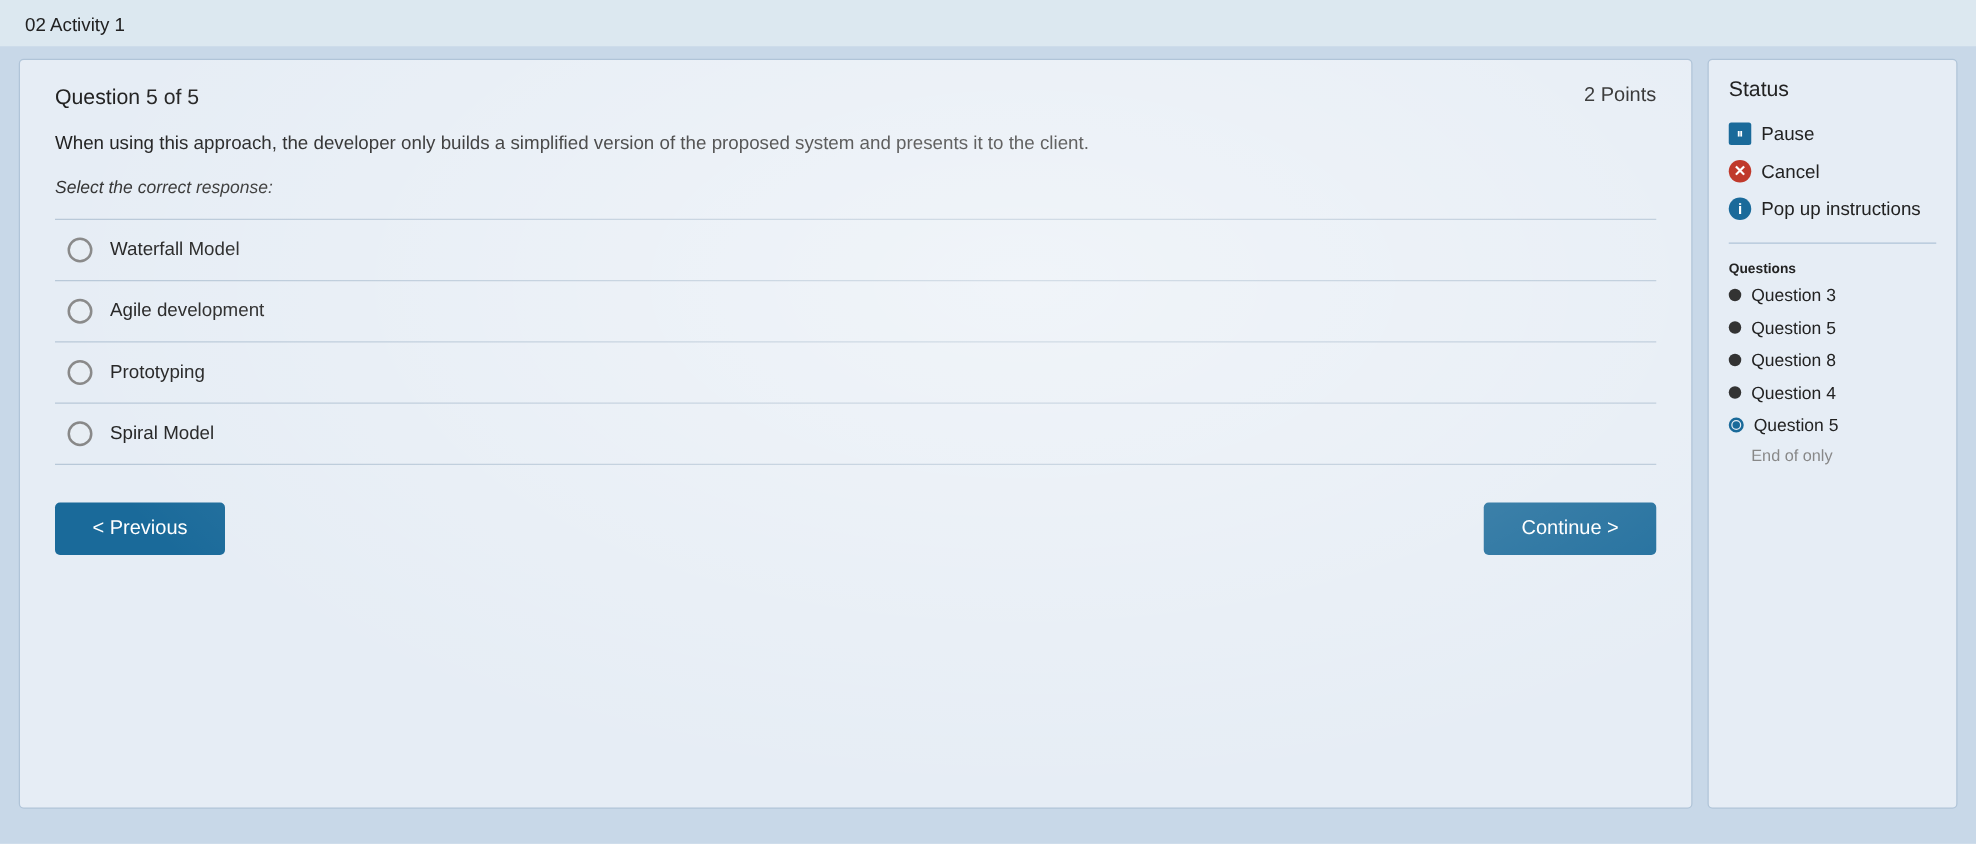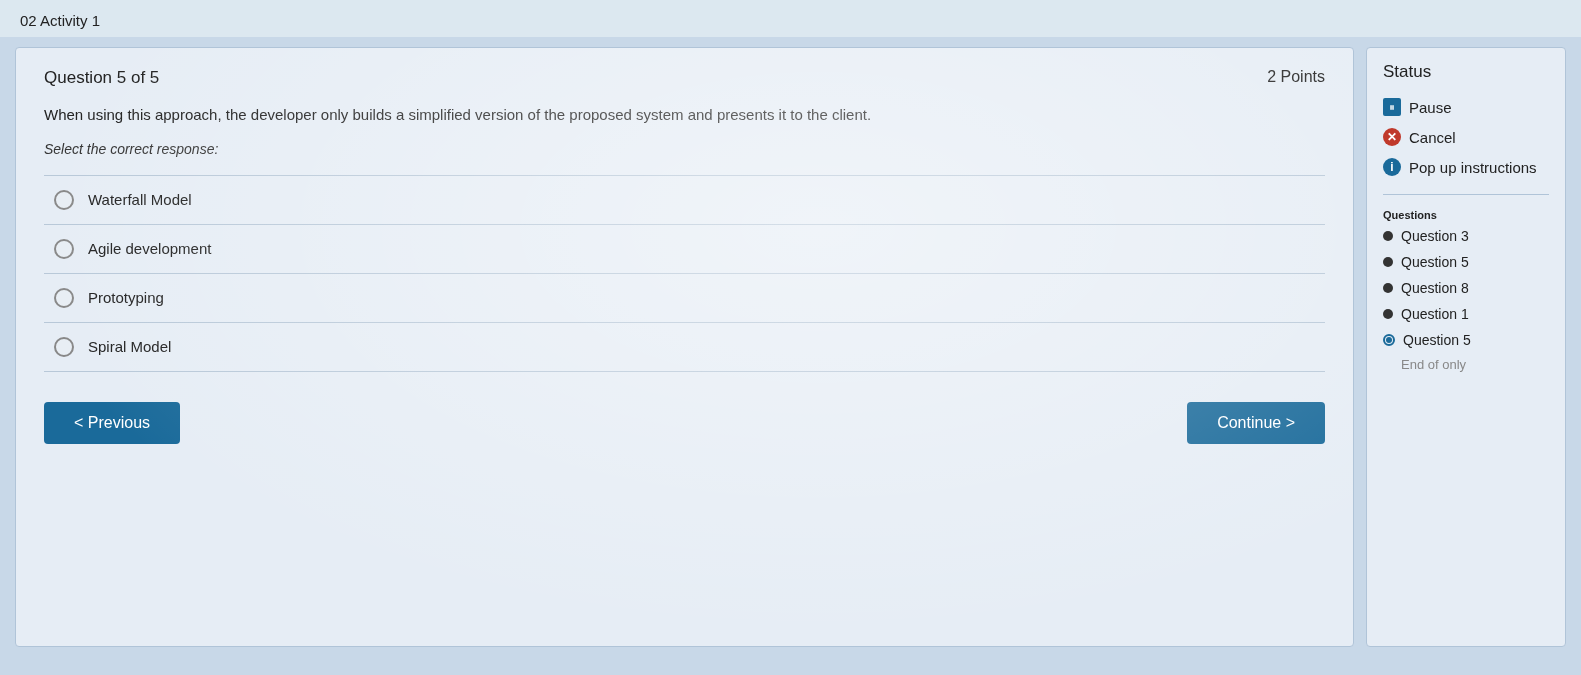--- a/index.html
+++ b/index.html
@@ -351,21 +351,21 @@
     <div class="question-nav-item">
       <div class="dot"></div>
       <span>Question 5</span>
     </div>
     <div class="question-nav-item">
       <div class="dot"></div>
       <span>Question 8</span>
     </div>
     <div class="question-nav-item">
       <div class="dot"></div>
-      <span>Question 1</span>
+      <span>Question 4</span>
     </div>
     <div class="question-nav-item">
       <div class="dot active"></div>
       <span>Question 5</span>
     </div>
     <div class="end-of-quiz">End of only</div>
   </div>
 </div>
 
 </body></html>

